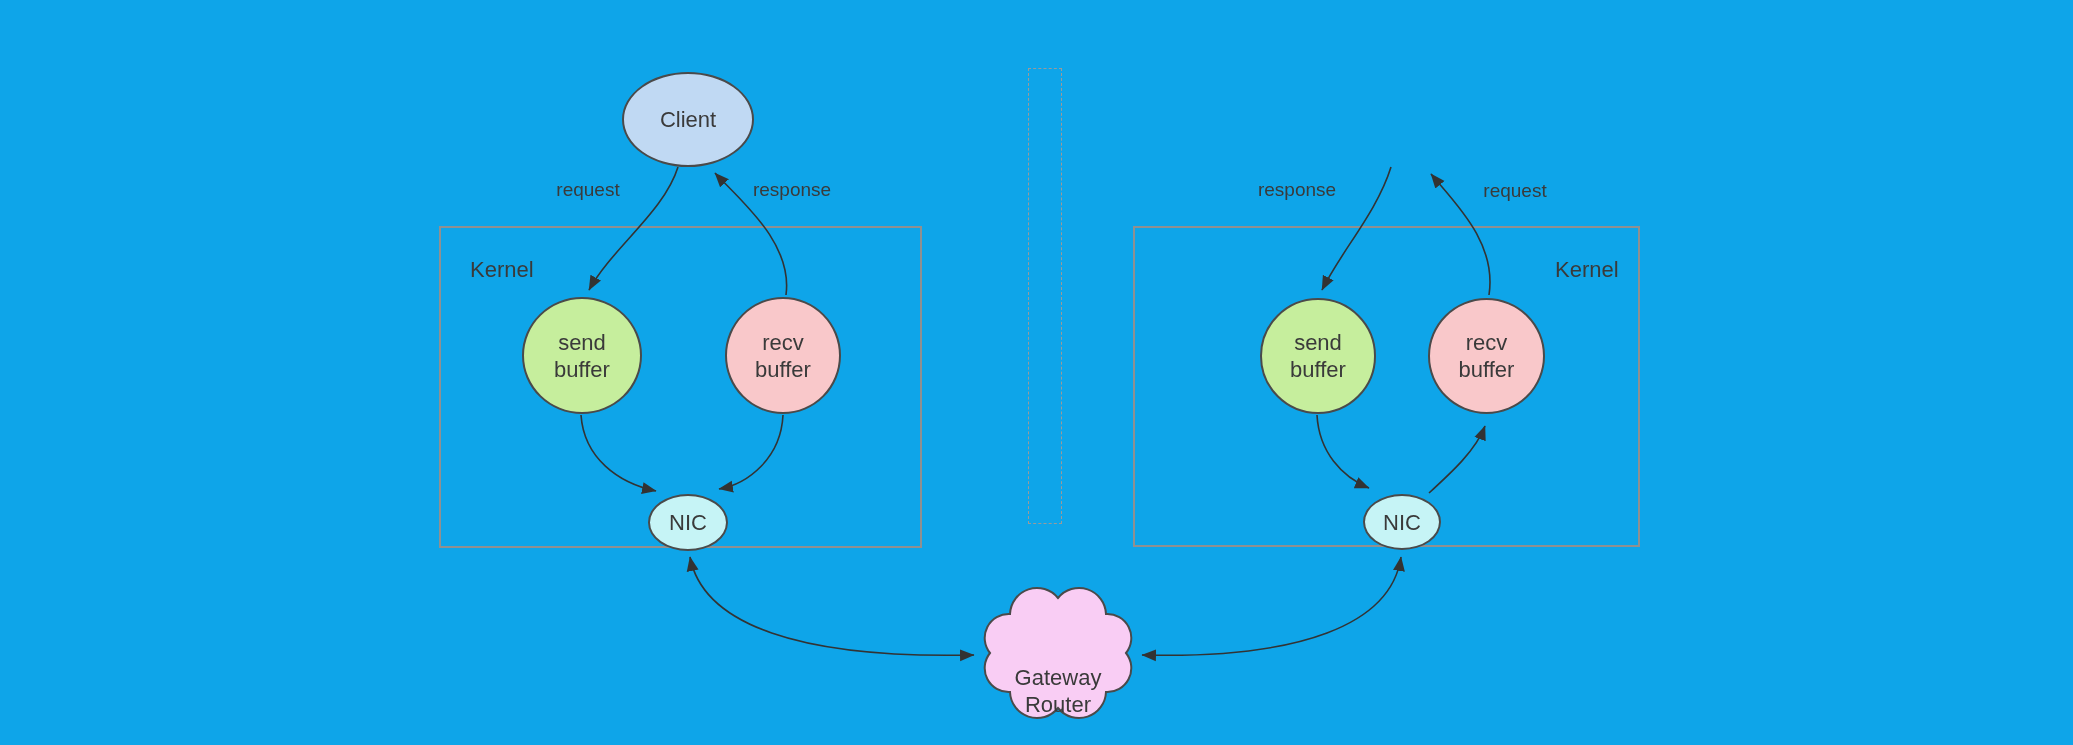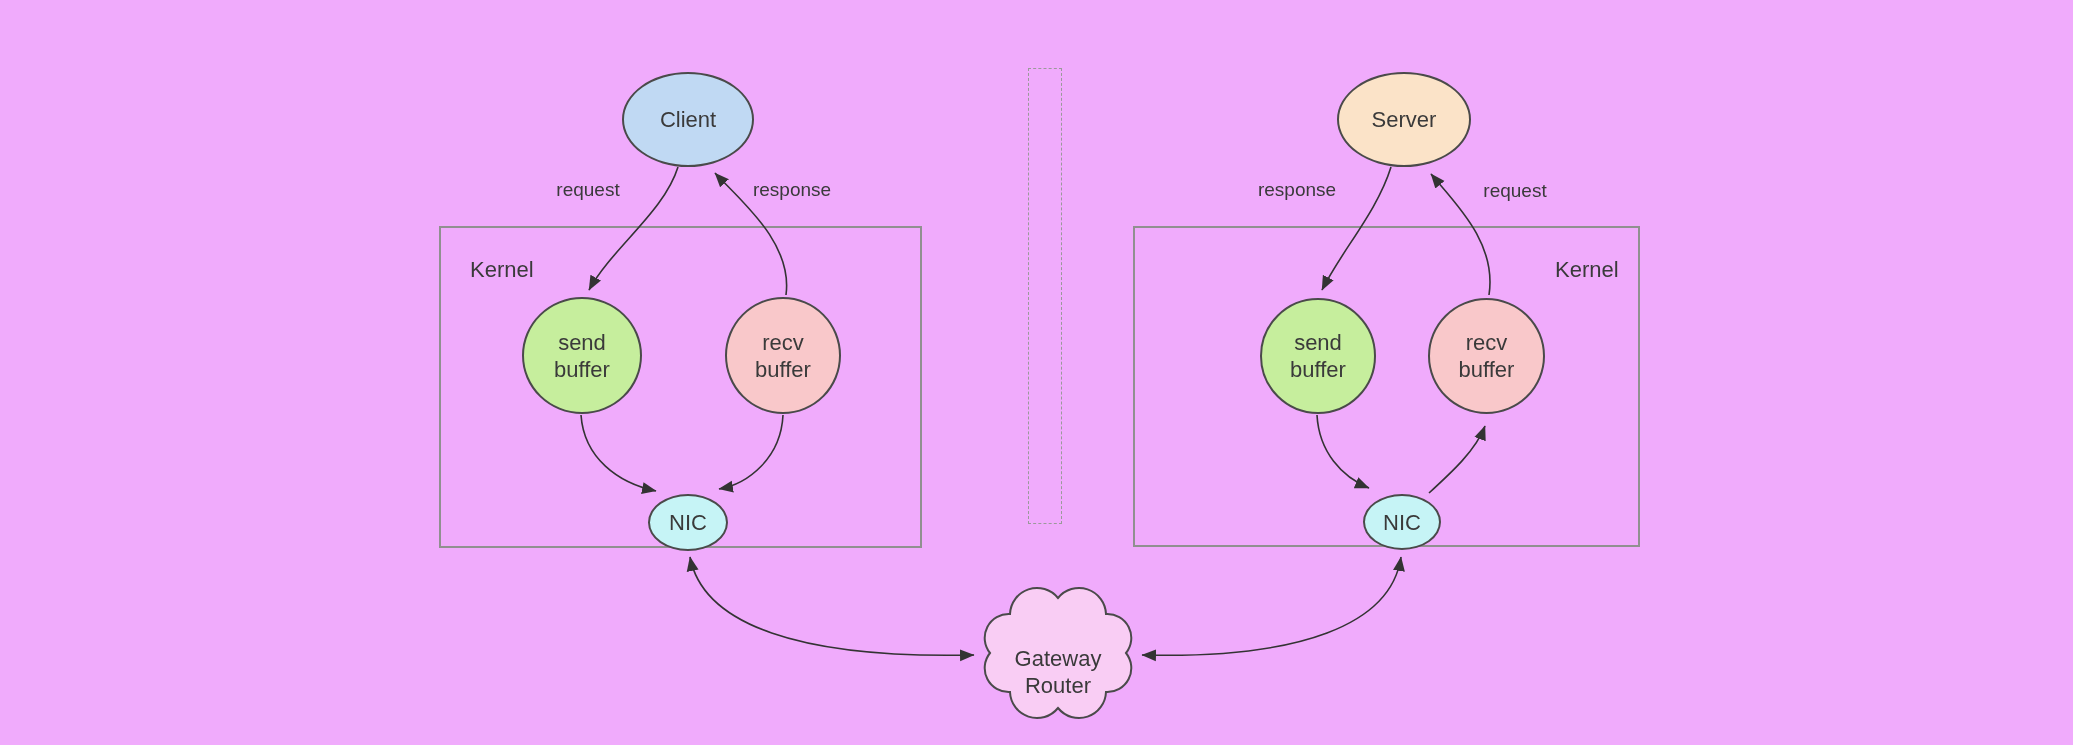--- a/index.html
+++ b/index.html
@@ -1,19 +1,19 @@
 <!DOCTYPE html>
 <html style="--client-fill: #c0d9f3; --server-fill: #fbe3c8; --send-buffer-fill: #c6ee9d; --recv-buffer-fill: #f9c8ca; --nic-fill: #c6f4f6; --gateway-fill: #f9cdf4; --node-stroke: #4a4a4a; --arrow-color: #333333; --box-border: #909090; --text-color: #3a3a3a;"><head>
 <meta charset="utf-8">
 <style>
   html,body{margin:0;padding:0;background:#fff;}
   .canvas{
     position:relative;
     width:2073px;height:745px;
-    background:#f0abfc;
+    background:#0ea5e9;
     font-family:"Liberation Sans", sans-serif;
     color:var(--text-color,#3a3a3a);
     overflow:hidden;
   }
   .layer-svg{position:absolute;left:0;top:0;width:2073px;height:745px;}
   .arrow{fill:none;stroke:var(--arrow-color,#333);stroke-width:1.6px;}
   .ah{fill:var(--arrow-color,#333);}
   .cloud{fill:var(--gateway-fill,#f9cdf4);stroke:var(--node-stroke,#4a4a4a);stroke-width:2px;}
 
   .kernel-box{
@@ -47,21 +47,21 @@
 
   .lbl{
     position:absolute;font-size:19px;line-height:26px;white-space:nowrap;
     transform:translate(-50%,-50%);
   }
   .kernel-lbl{position:absolute;font-size:22px;line-height:26px;}
   .kernel-lbl-left{left:470px;top:257px;}
   .kernel-lbl-right{left:1555px;top:257px;}
 
   .gateway-lbl{
-    position:absolute;left:1058px;top:672px;transform:translate(-50%,-50%);
+    position:absolute;left:1058px;top:691px;transform:translate(-50%,-50%);
     font-size:22px;line-height:27px;text-align:center;white-space:pre-line;
   }
 </style>
 </head>
 <body>
 
 <div class="canvas">
 
   <div class="kernel-box box-left"></div>
   <div class="kernel-box box-right"></div>
@@ -97,23 +97,20 @@
              A 24 24 0 0 1 990,653
              A 24 24 0 0 1 1010,614
              A 27 27 0 0 1 1058,598
              A 27 27 0 0 1 1106,614
              A 24 24 0 0 1 1126,653 Z"></path>
   </svg>
 
   <div class="node client">
     <span>Client</span>
   </div>
-  <div class="node server">
-    <span>Server</span>
-  </div>
 
   <div class="node sendbuf-l">
     <span>send
 buffer</span>
   </div>
   <div class="node recvbuf-l">
     <span>recv
 buffer</span>
   </div>
   <div class="node nic-l">

